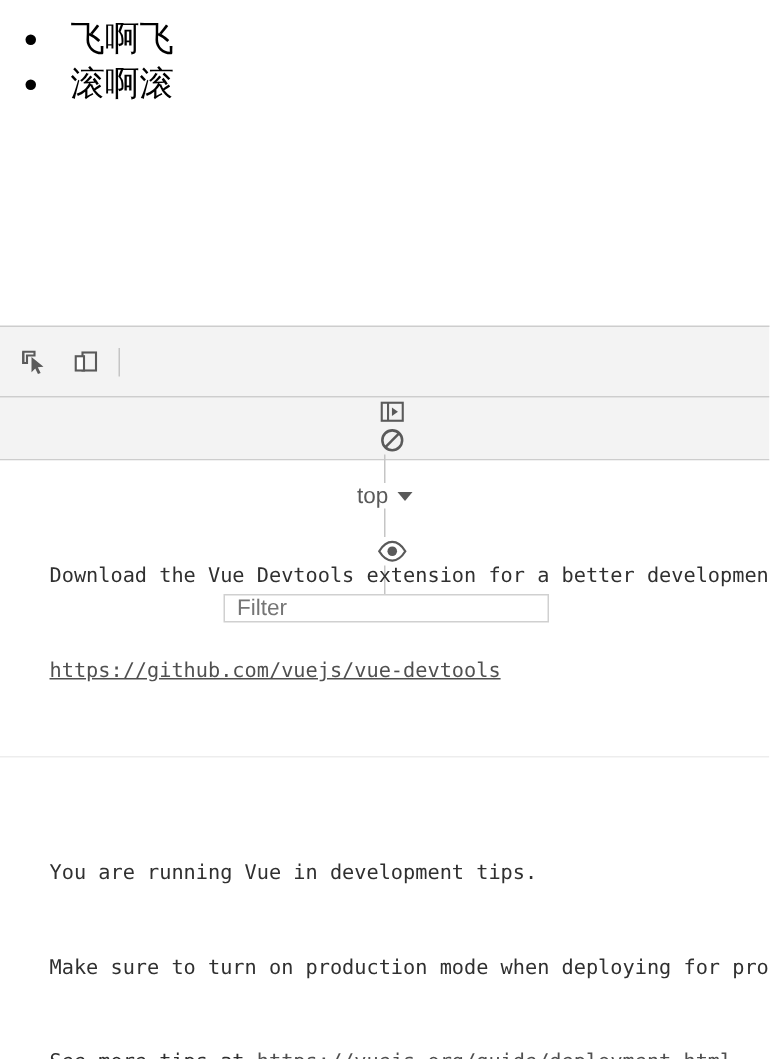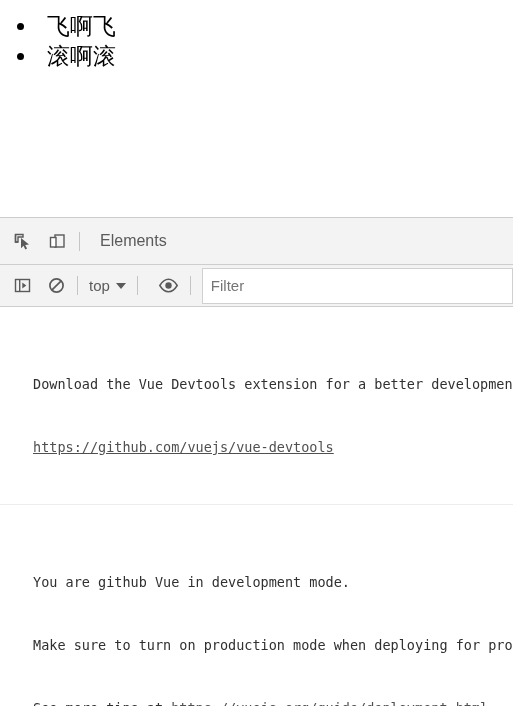--- a/index.html
+++ b/index.html
@@ -108,20 +108,21 @@
     background: #1a73e8;
   }
 
   
   #console-toolbar {
     display: flex;
     align-items: center;
     height: 41px;
     background: #f3f3f3;
     border-bottom: 1px solid #cdcdcd;
+    flex-direction: column;
   }
   .ctb-icon {
     width: 24px;
     height: 24px;
     margin-left: 10px;
     display: flex;
     align-items: center;
     justify-content: center;
     cursor: pointer;
   }
@@ -213,21 +214,20 @@
         <path d="M8 6 L16 12.5 L12.2 12.9 L14.1 16.6 L12.3 17.4 L10.5 13.7 L8 16.2 Z" fill="#5a5a5a"></path>
       </svg>
     </div>
     <div class="tool-icon">
       <svg width="19" height="19" viewBox="0 0 19 19">
         <rect x="7" y="3" width="9" height="12" fill="none" stroke="#5a5a5a" stroke-width="1.4"></rect>
         <rect x="2.5" y="5.5" width="5.5" height="9.5" fill="#ffffff" stroke="#5a5a5a" stroke-width="1.4"></rect>
       </svg>
     </div>
     <div class="vsep"></div>
-    <div class="tab">Elements</div>
   </div>
 
   <div id="console-toolbar">
     <div class="ctb-icon">
       <svg width="19" height="19" viewBox="0 0 19 19">
         <rect x="2.5" y="3.5" width="14" height="12" fill="none" stroke="#5a5a5a" stroke-width="1.4"></rect>
         <line x1="6.7" y1="3.5" x2="6.7" y2="15.5" stroke="#5a5a5a" stroke-width="1.4"></line>
         <path d="M9.3 6.6 L13.3 9.5 L9.3 12.4 Z" fill="#5a5a5a"></path>
       </svg>
     </div>
@@ -256,19 +256,19 @@
   <div id="console-body">
 
     <div class="msg log">
       <span class="gutter"></span>
       <div class="line">Download the Vue Devtools extension for a better development experience:</div>
       <div class="line"><span class="link">https://github.com/vuejs/vue-devtools</span></div>
     </div>
 
     <div class="msg log">
       <span class="gutter"></span>
-      <div class="line">You are github Vue in development mode.</div>
+      <div class="line">You are running Vue in development tips.</div>
       <div class="line">Make sure to turn on production mode when deploying for production.</div>
       <div class="line"><span>See more tips at </span><span class="link">https://vuejs.org/guide/deployment.html</span></div>
     </div>
 
   </div>
 </div>
 
 </body></html>

